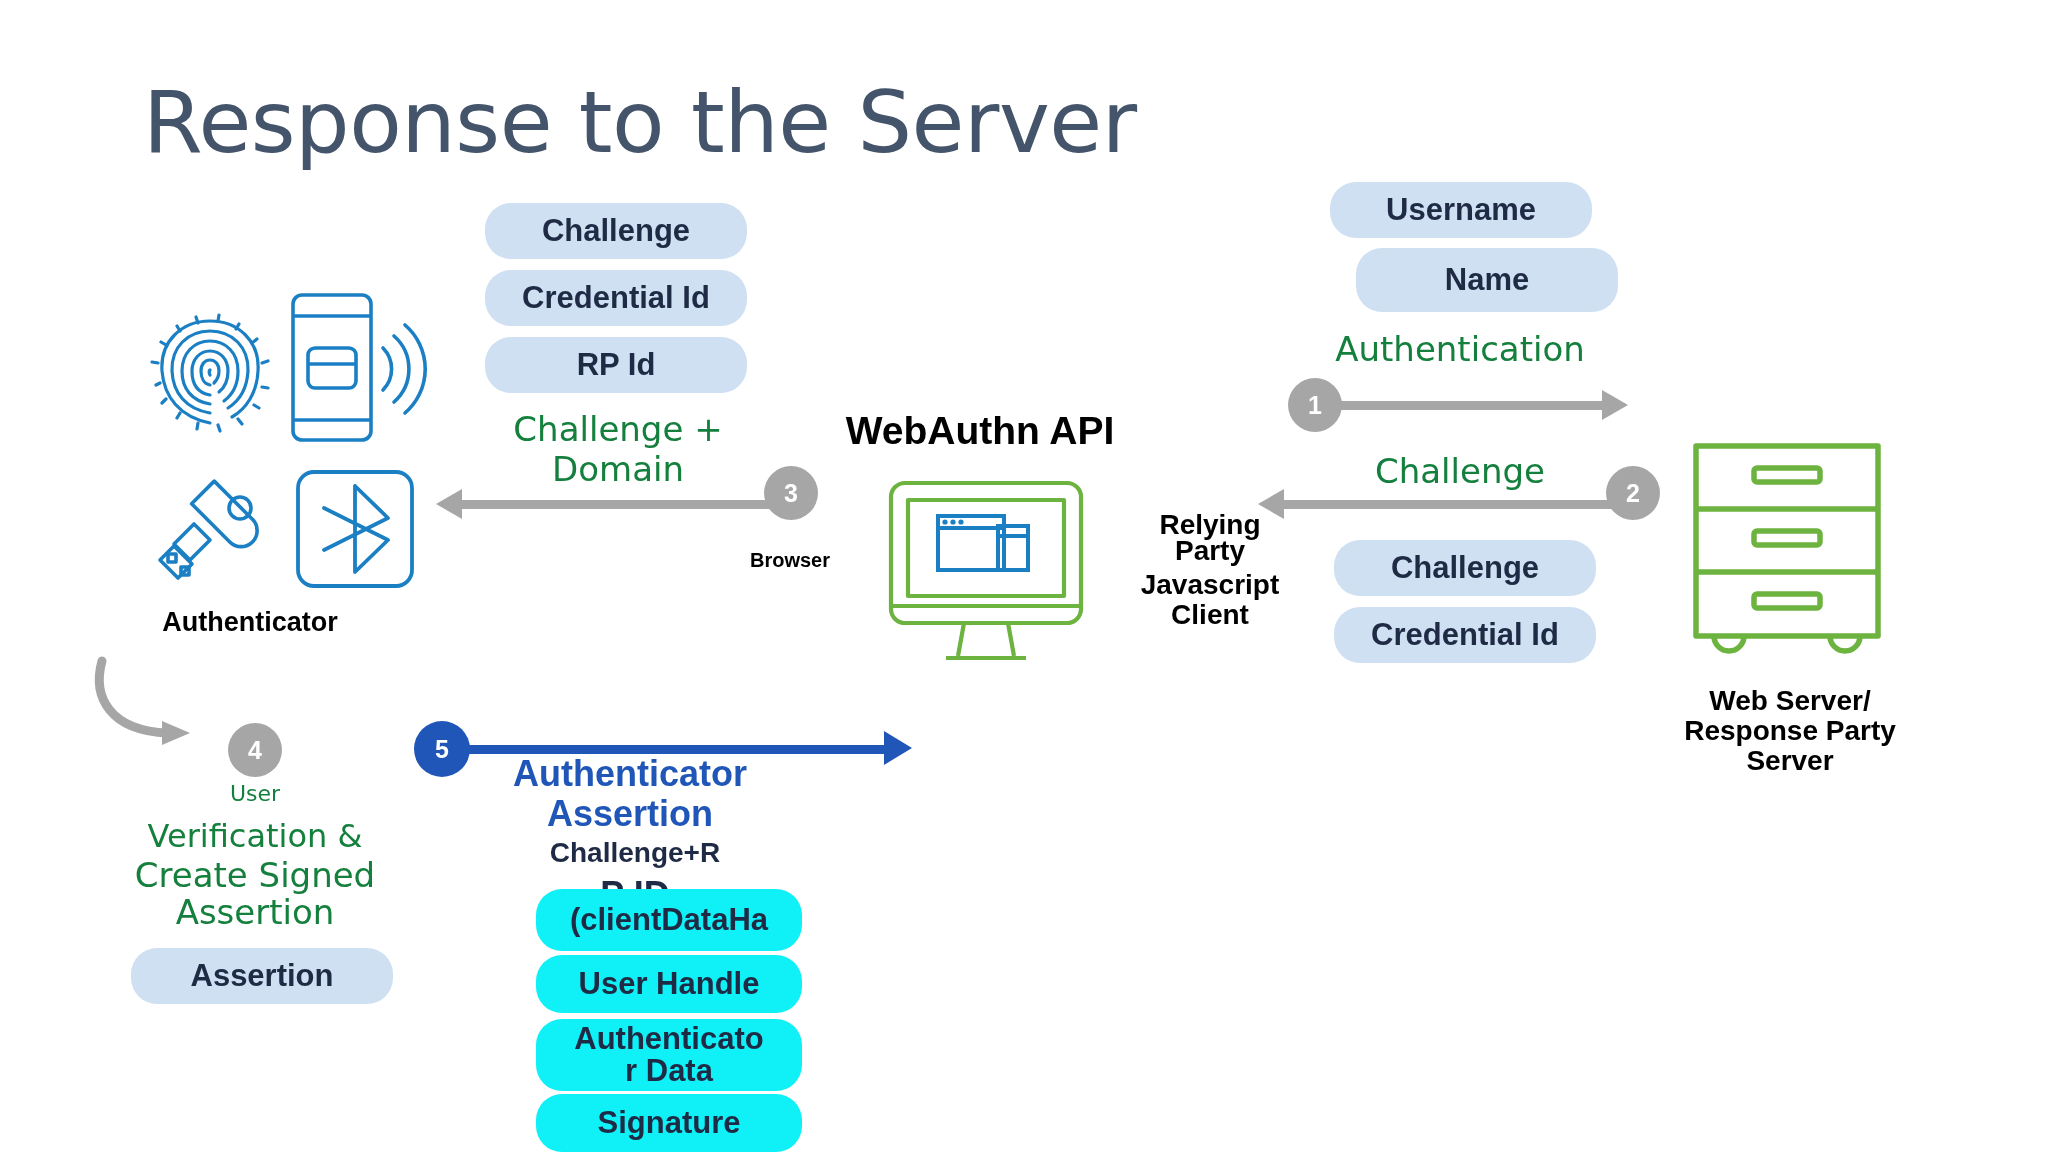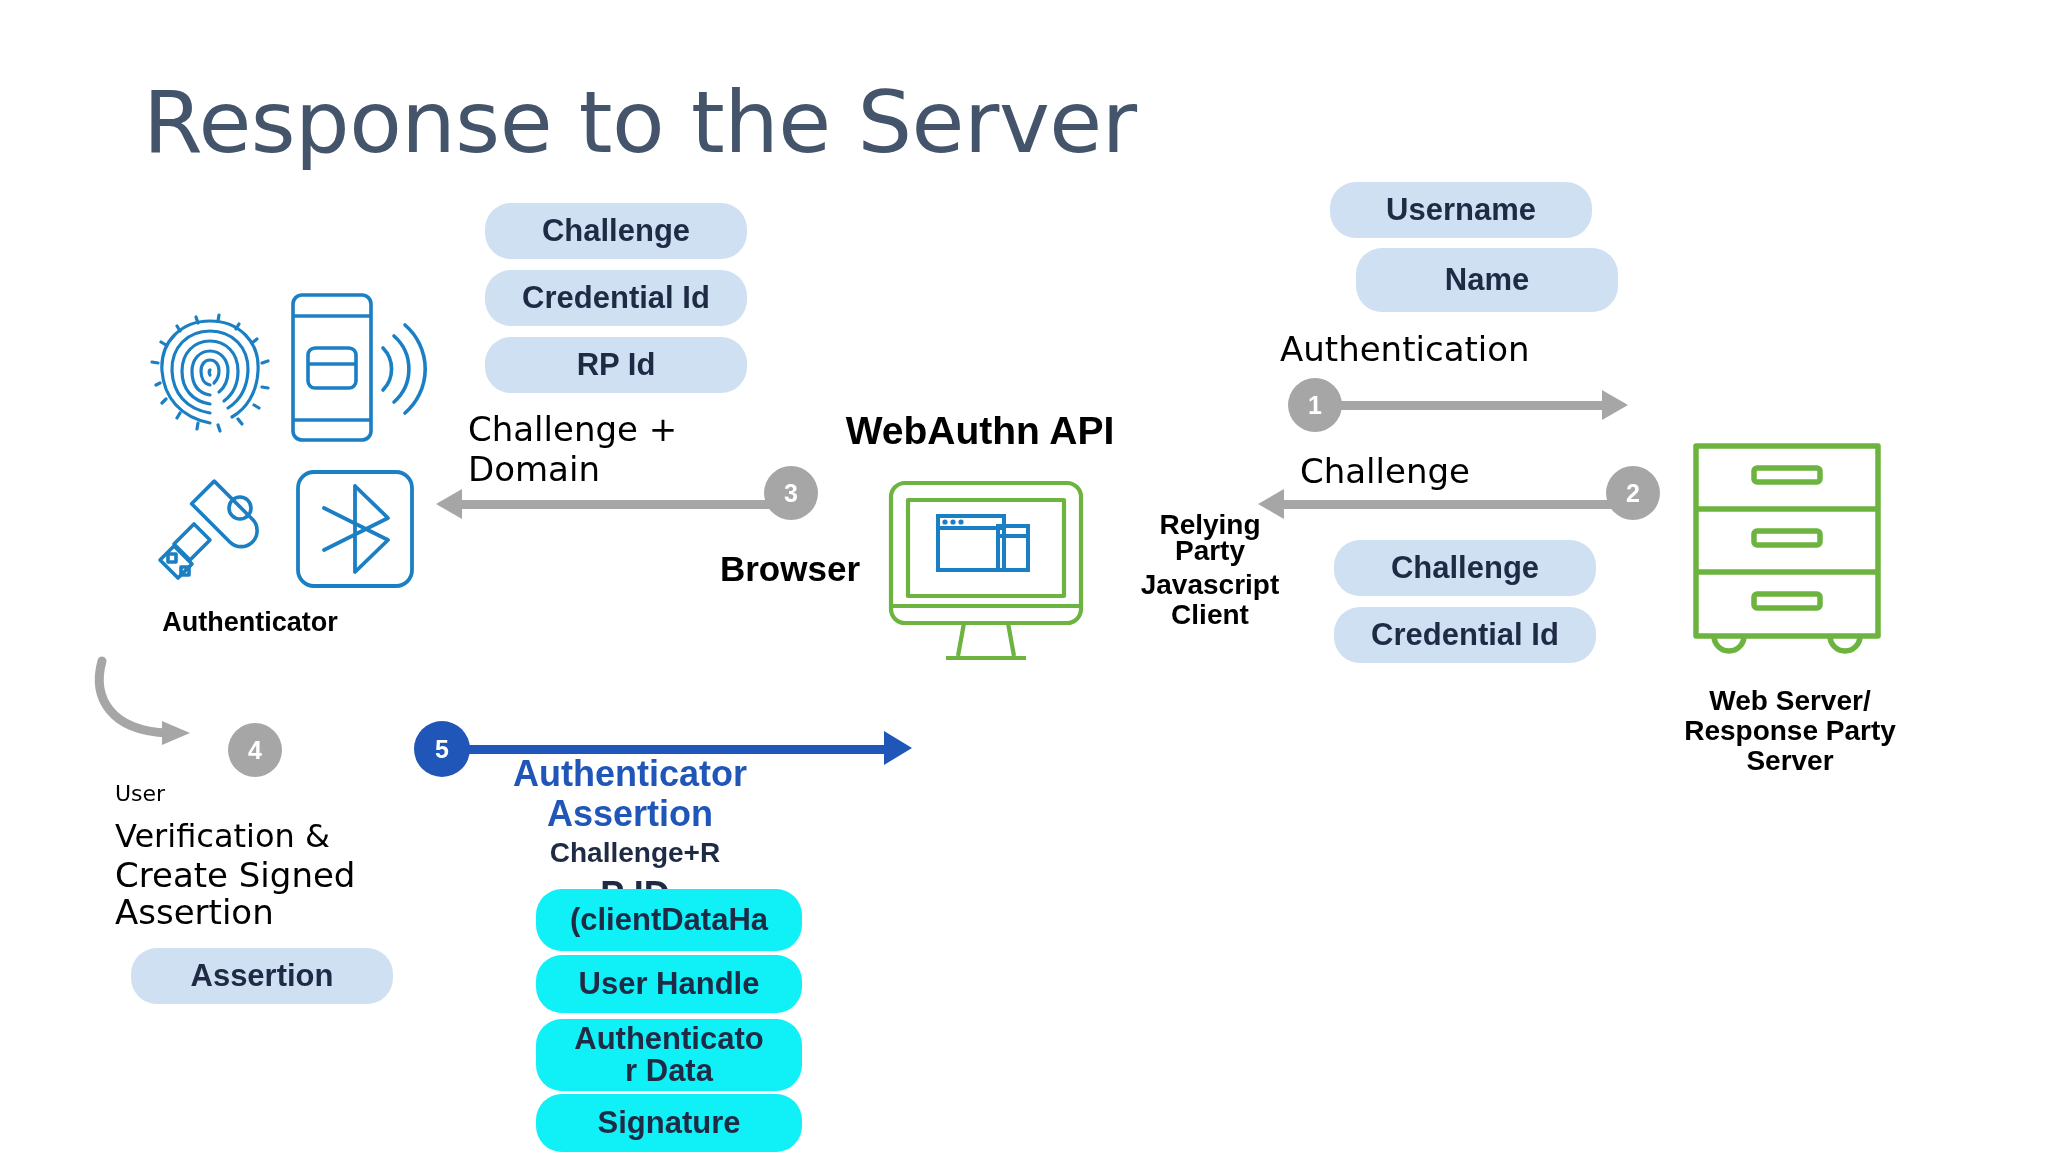--- a/index.html
+++ b/index.html
@@ -48,21 +48,21 @@
     text-align:center;
     line-height:1.04;
   }
 
   
   .lbl-bold{
     color:#000;font-weight:bold;text-align:center;line-height:1.06;
   }
   
   .lbl-reg{
-    color:#000000;font-weight:400;line-height:1.12;
+    color:#15803d;font-weight:400;text-align:center;line-height:1.12;
     font-family:"DejaVu Sans", sans-serif;
   }
 
   
   .step{
     width:54px;height:54px;border-radius:50%;
     background:#a6a6a6;color:#fff;
     font-size:25px;font-weight:bold;
     display:flex;align-items:center;justify-content:center;
   }
@@ -142,21 +142,21 @@
   <div class="abs pill pill-lg" style="left:485px;top:337px;width:262px;height:56px;">RP Id</div>
 
   <div class="abs lbl-reg" style="left:468px;top:410px;width:300px;font-size:34px;">Challenge +</div>
   <div class="abs lbl-reg" style="left:468px;top:450px;width:300px;font-size:34px;">Domain</div>
 
   <div class="abs" style="left:436px;top:489px;width:340px;height:30px;">
     <div class="abs ah-left arrowhead" style="left:0px;top:0px;"></div>
     <div class="abs arrow-line" style="left:25px;top:11px;width:315px;"></div>
   </div>
   <div class="abs step" style="left:764px;top:466px;">3</div>
-  <div class="abs lbl-bold" style="left:690px;top:550px;width:200px;font-size:35px;">Browser</div>
+  <div class="abs lbl-bold" style="left:690px;top:550px;width:200px;font-size:20px;">Browser</div>
 
   <div class="abs lbl-bold" style="left:790px;top:410px;width:380px;font-size:39px;">WebAuthn API</div>
 
   <div class="abs" style="left:886px;top:478px;width:210px;height:190px;">
     <svg width="210" height="190" viewBox="0 0 210 190">
       <g fill="none" stroke="#6cb33f" stroke-width="4.2" stroke-linejoin="round">
         <rect x="5" y="5" width="190" height="140" rx="14"></rect>
         <rect x="22" y="22" width="156" height="96"></rect>
         <path d="M5 128 L195 128"></path>
         <path d="M78 145 L72 178 M122 145 L128 178 M60 180 L140 180"></path>

